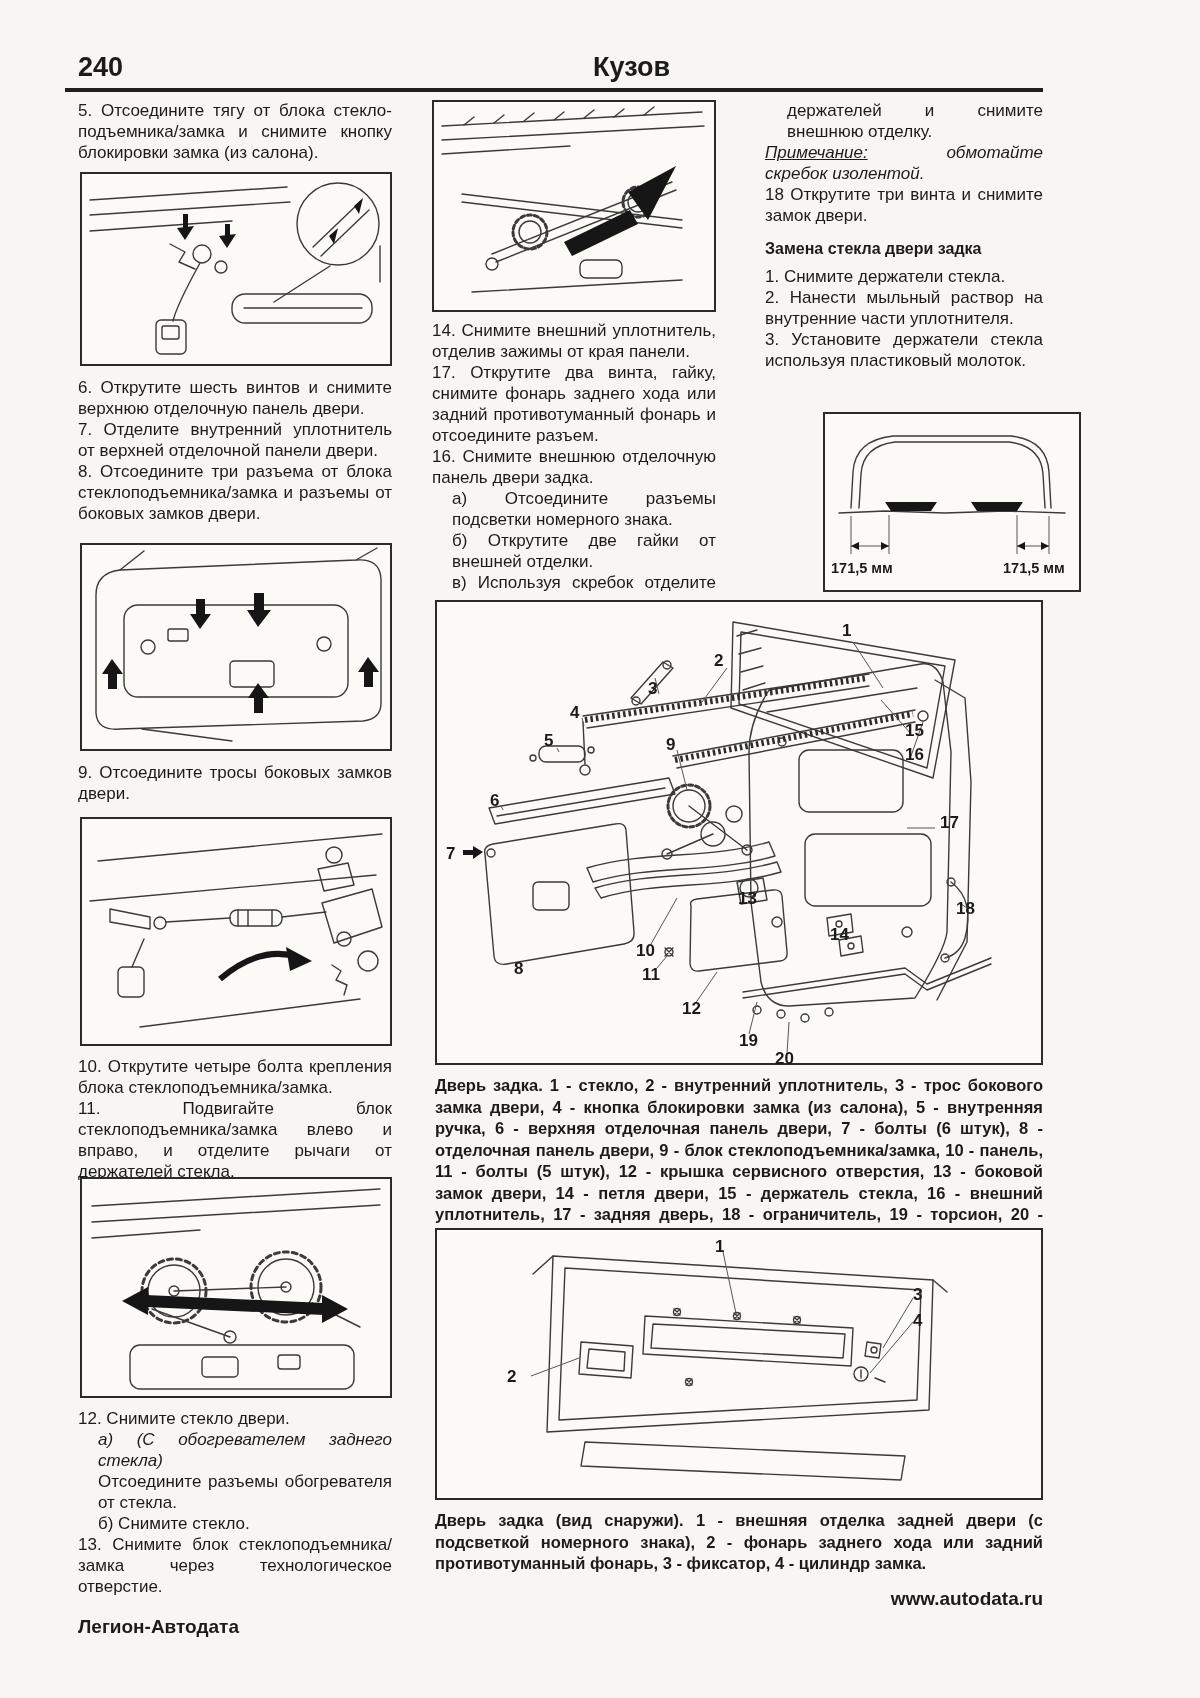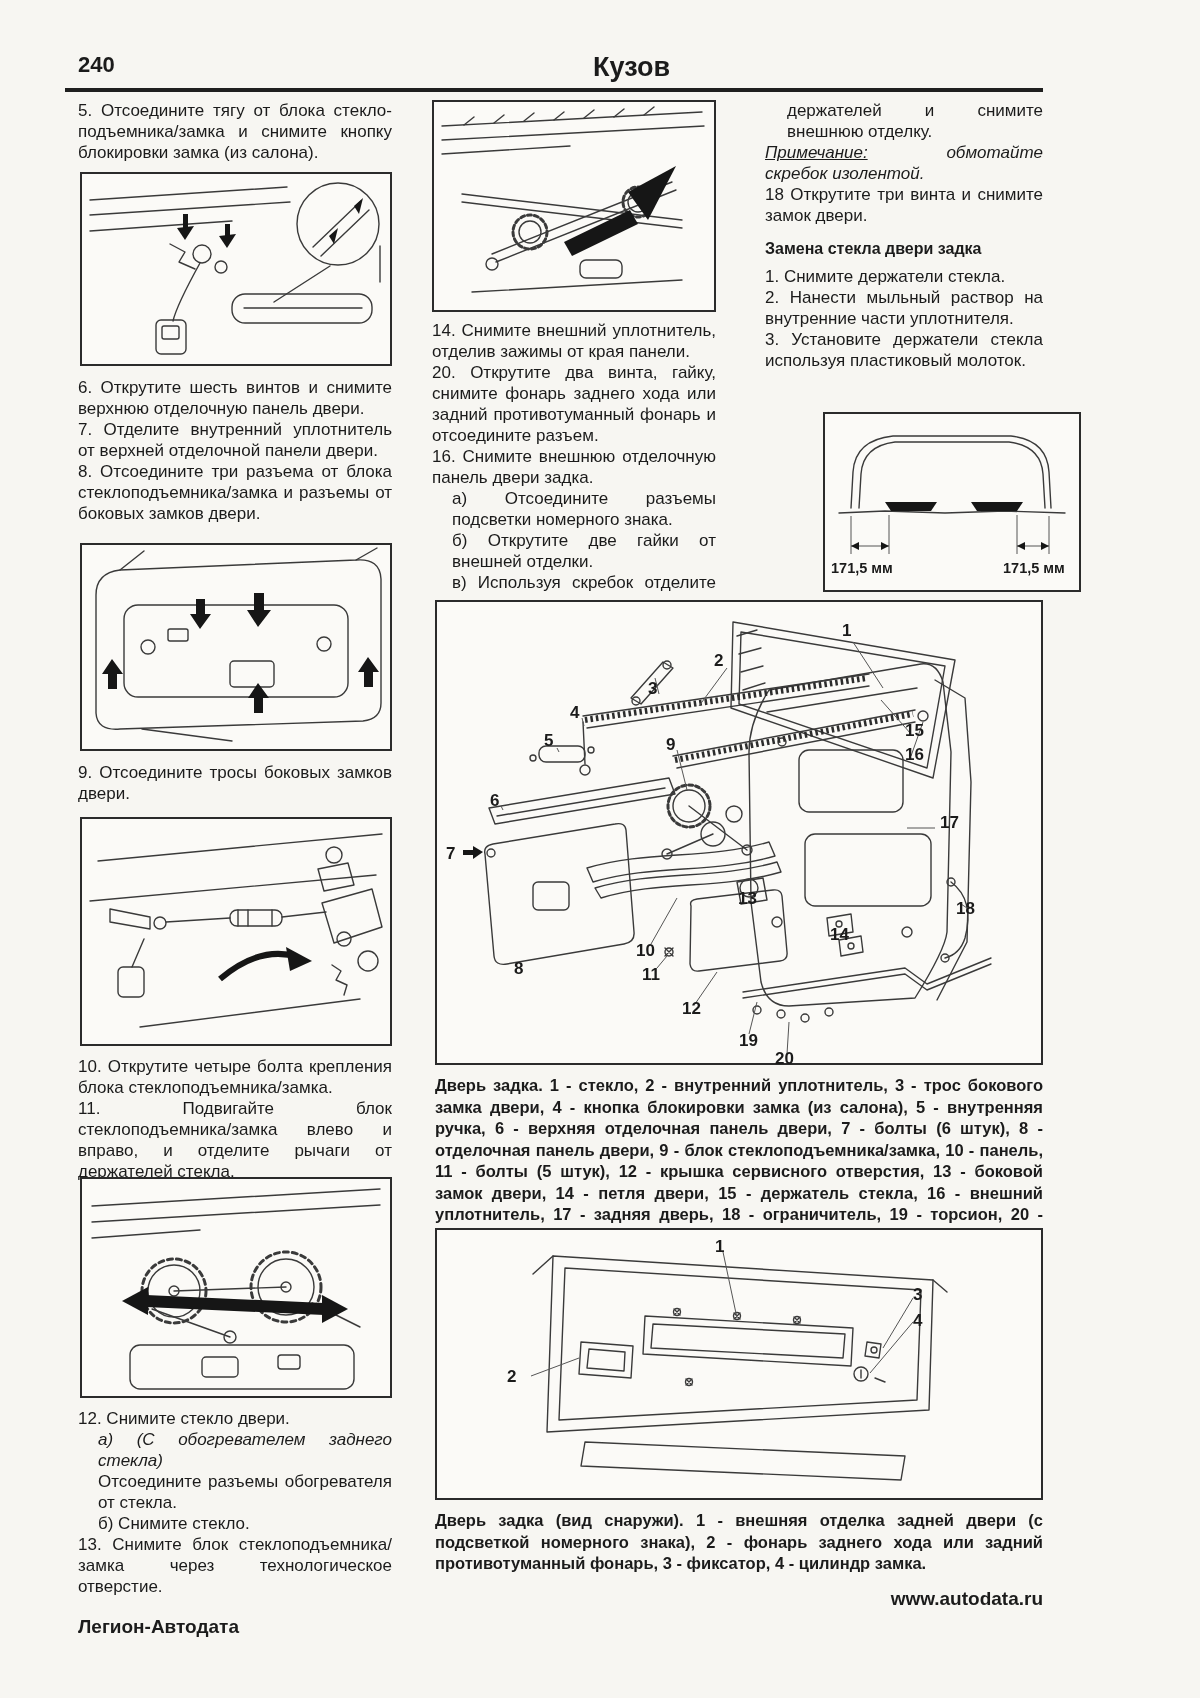--- a/index.html
+++ b/index.html
@@ -3,21 +3,21 @@
 <meta charset="utf-8">
 <style>
   html,body{margin:0;padding:0;background:#9a9a9a;}
   .page{position:relative;width:1200px;height:1698px;background:#f7f6f2;
         font-family:"Liberation Sans",sans-serif;color:#1b1b1b;overflow:hidden;}
   .txt{position:absolute;font-size:17px;line-height:21px;text-align:justify;}
   .txt p{margin:0;}
   .sub{margin-left:20px !important;}
   .it{font-style:italic;}
   .ul{text-decoration:underline;}
-  .pagenum{position:absolute;font-size:22px;font-weight:bold;}
+  .pagenum{position:absolute;font-size:27px;font-weight:bold;}
   .htitle{position:absolute;font-size:27px;font-weight:bold;text-align:right;}
   .hrule{position:absolute;border-top:4px solid #1f1f1f;height:0;}
   .figbox{position:absolute;border:2px solid #2b2b2b;background:#fbfaf7;box-sizing:border-box;}
   .figbox svg{position:absolute;left:0;top:0;}
   .ln{stroke:#3a3a3a;fill:none;stroke-width:1.4;stroke-linecap:round;stroke-linejoin:round;}
   .thin{stroke:#555;fill:none;stroke-width:1;}
   .blk{fill:#161616;stroke:none;}
   .co{position:absolute;font-size:17px;font-weight:bold;line-height:17px;}
   .cap{position:absolute;font-size:16.5px;line-height:21.5px;font-weight:bold;text-align:justify;}
   .dim{position:absolute;font-size:14.5px;font-weight:bold;}
@@ -180,21 +180,21 @@
           <rect x="146" y="158" width="42" height="18" rx="6"></rect>
         <path d="M38,190 L248,178"></path>
       </g>
       <polygon class="blk" points="130,140 196,108 204,122 138,154"></polygon>
       <polygon class="blk" points="242,64 194,90 214,118"></polygon>
     </svg>
   </div>
 
   <div class="txt" style="left:432px;top:320px;width:284px;">
     <p>14. Снимите внешний уплотнитель, отделив зажимы от края панели.</p>
-    <p>20. Открутите два винта, гайку, снимите фонарь заднего хода или задний противотуманный фонарь и отсоедините разъем.</p>
+    <p>17. Открутите два винта, гайку, снимите фонарь заднего хода или задний противотуманный фонарь и отсоедините разъем.</p>
     <p>16. Снимите внешнюю отделочную панель двери задка.</p>
     <p class="sub">а) Отсоедините разъемы подсветки номерного знака.</p>
     <p class="sub">б) Открутите две гайки от внешней отделки.</p>
     <p class="sub">в) Используя скребок отделите от</p>
   </div>
 
   <div class="txt" style="left:765px;top:100px;width:278px;">
     <p style="padding-left:22px;">держателей и снимите внешнюю отделку.</p>
     <p class="it"><span class="ul">Примечание:</span>&nbsp;&nbsp;&nbsp;<span>обмотайте скребок изолентой.</span></p>
     <p>18 Открутите три винта и снимите замок двери.</p>

